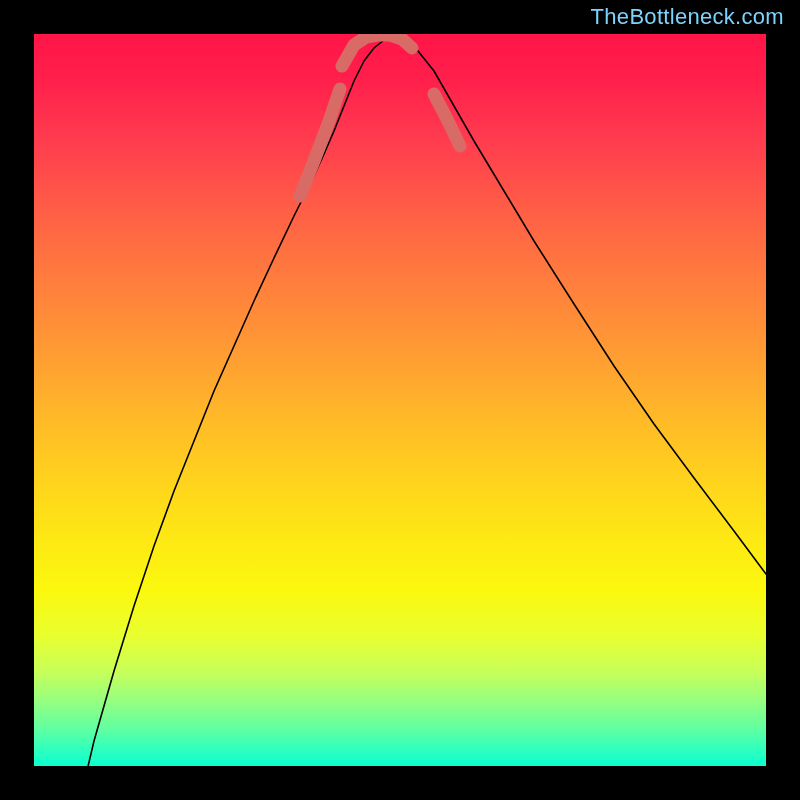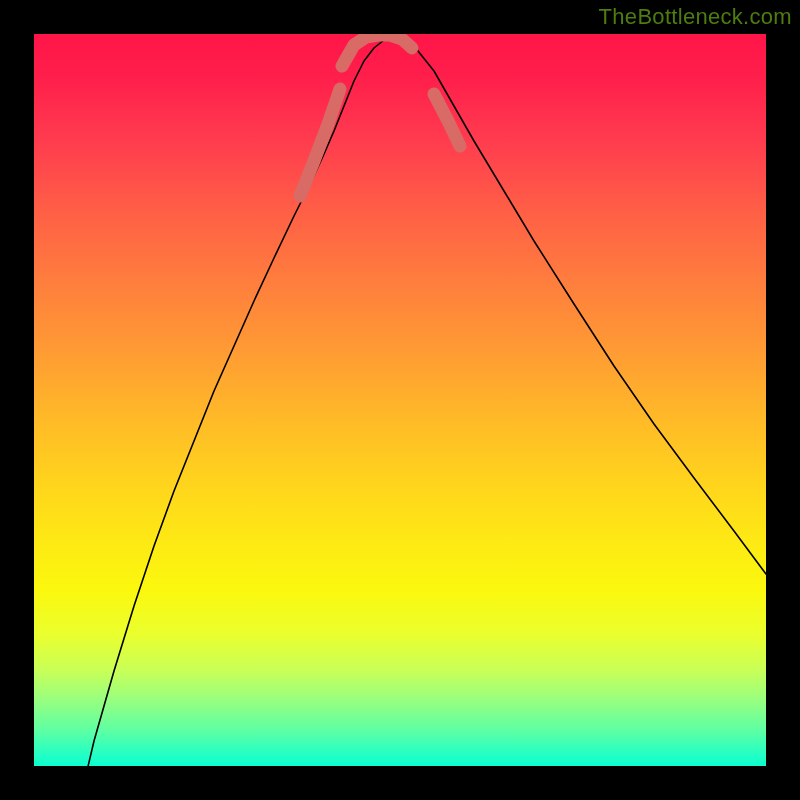--- a/index.html
+++ b/index.html
@@ -64,22 +64,22 @@
   .overlay-path {
     fill: none;
     stroke: #d96b66;
     stroke-width: 13;
     stroke-linecap: round;
     stroke-linejoin: round;
   }
   .watermark {
     position: absolute;
     top: 4px;
-    right: 8px;
-    color: #4d7c0f;
+    right: 16px;
+    color: #7dd3fc;
     font-size: 22px;
     font-weight: 500;
     letter-spacing: 0.3px;
     user-select: none;
   }
 </style>
 </head>
 <body>
 
 <div class="stage">

